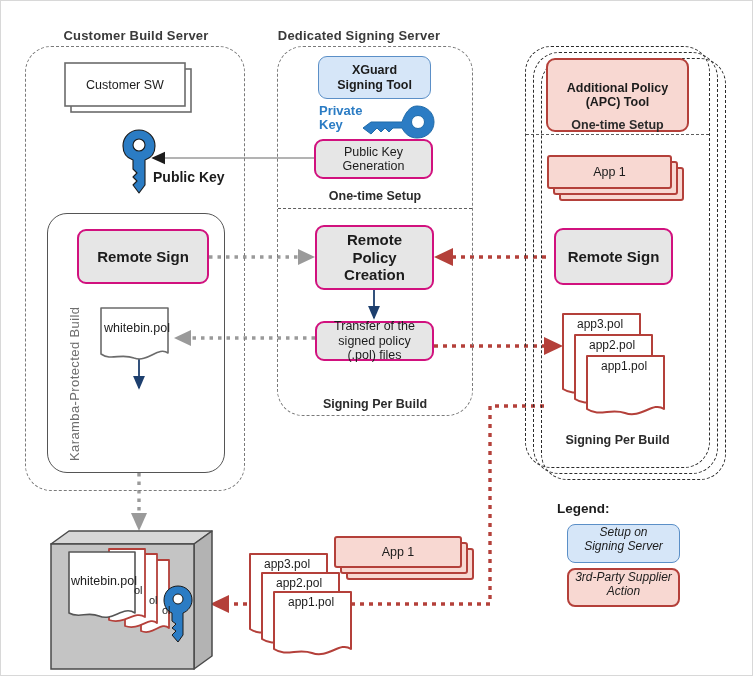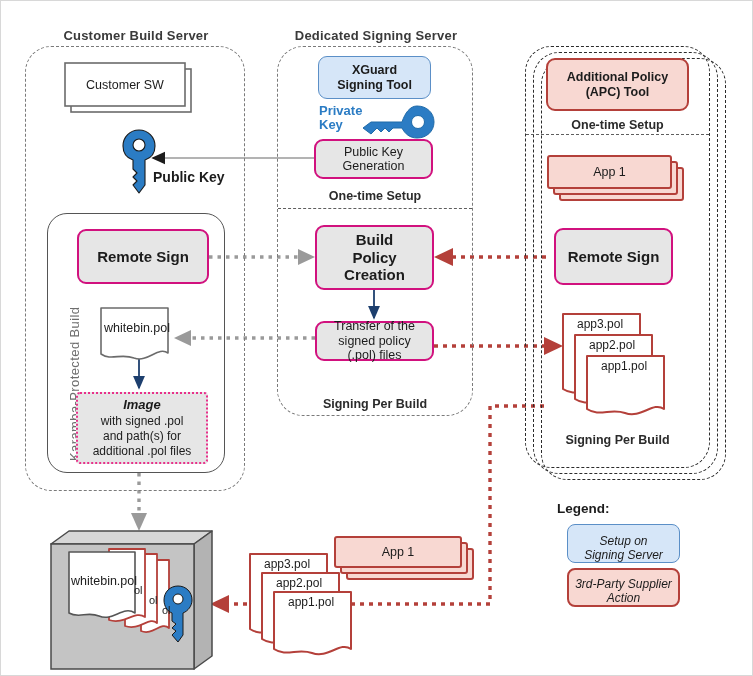--- a/index.html
+++ b/index.html
@@ -106,21 +106,21 @@
     white-space: nowrap;
     letter-spacing: .4px;
   }
 
   
   .legend-title {
     font-size: 13.5px; font-weight: bold; color: #1c1c1c;
   }
   .legend-box {
     border-radius: 8px;
-    display: flex; align-items: flex-end; justify-content: center;
+    display: flex; align-items: flex-start; justify-content: center;
     text-align: center;
     font-style: italic;
     font-size: 12px;
     line-height: 1.18;
     color: #1c1c1c;
   }
   .lg-blue { background:#d6e6f8; border:1.8px solid #5b8fc7; }
   .lg-red  { background:#f8d8d2; border:2px solid #b4403a; }
   .lg-kar  { background:#e6e6e6; border:2.4px solid #d1117e; }
   .device-label {
@@ -263,21 +263,21 @@
                C163,605 166,610 171,612
                L171,620 L175,623 L171,627 L175,630 L171,634 L177,641
                L182,634 L182,612
                C187,610 191,605 191,599
                C191,591 185,585 177,585 Z" fill="#2b7cc4" stroke="#1a1a1a" stroke-width="1" stroke-linejoin="round"></path>
       <circle cx="177" cy="598" r="5" fill="#ffffff" stroke="#1a1a1a" stroke-width="1"></circle>
     </g>
   </svg>
 
   <div class="abs col-title" style="left:25px; top:27px; width:220px;">Customer Build Server</div>
-  <div class="abs col-title" style="left:275px; top:27px; width:200px;">Dedicated Signing Server</div>
+  <div class="abs col-title" style="left:258px; top:27px; width:200px;">Dedicated Signing Server</div>
 
   <div class="abs panel" style="left:24px; top:45px; width:220px; height:445px;"></div>
 
   <div class="abs panel" style="left:276px; top:45px; width:196px; height:370px;"></div>
   <div class="abs hdivider" style="left:277px; top:207px; width:194px; height:0;"></div>
 
   <div class="abs panel" style="left:540px; top:57px; width:185px; height:422px; border-color:#2b2b2b; border-width:1.3px;"></div>
   <div class="abs panel" style="left:532px; top:51px; width:185px; height:422px; border-color:#2b2b2b; border-width:1.3px;"></div>
   <div class="abs panel" style="left:524px; top:45px; width:185px; height:422px; border-color:#2b2b2b; border-width:1.3px;"></div>
   <div class="abs hdivider" style="left:525px; top:133px; width:183px; height:0;"></div>
@@ -286,28 +286,20 @@
   <div class="abs vlabel" style="left:66px; top:460px;">Karamba-Protected Build</div>
 
   <div class="abs rect-label" style="left:64px; top:62px; width:120px; height:43px;">Customer SW</div>
 
   <div class="abs" style="left:152px; top:168px; font-size:14px; font-weight:bold; color:#1c1c1c;">Public Key</div>
 
   <div class="abs node node-karamba bold" style="left:76px; top:228px; width:132px; height:55px;">Remote Sign</div>
 
   <div class="abs doc-text" style="left:103px; top:320px;">whitebin.pol</div>
 
-  <div class="abs img-box" style="left:75px; top:391px; width:132px; height:72px;">
-    <div>
-      <i>Image</i><br>
-      <span>with signed .pol</span><br>
-      <span>and path(s) for</span><br>
-      <span>additional .pol files</span>
-    </div>
-  </div>
 
   <div class="abs node node-blue" style="left:317px; top:55px; width:113px; height:43px;">
     <div>
       <span>XGuard</span><br>
       <span>Signing Tool</span>
     </div>
   </div>
 
   <div class="abs" style="left:318px; top:103px; width:48px; font-size:13px; font-weight:bold; color:#2b7cc4; line-height:1.1; text-align:left;">
     <span>Private</span><br>
@@ -318,37 +310,37 @@
     <div>
       <span>Public Key</span><br>
       <span>Generation</span>
     </div>
   </div>
 
   <div class="abs sect-label" style="left:277px; top:188px; width:194px;">One-time Setup</div>
 
   <div class="abs node node-karamba bold" style="left:314px; top:224px; width:119px; height:65px;">
     <div>
-      <span>Build</span><br>
+      <span>Remote</span><br>
       <span>Policy</span><br>
       <span>Creation</span>
     </div>
   </div>
 
   <div class="abs node node-karamba" style="left:314px; top:320px; width:119px; height:40px;">
     <div>
       <span>Transfer of the</span><br>
       <span>signed policy</span><br>
       <span>(.pol) files</span>
     </div>
   </div>
 
   <div class="abs sect-label" style="left:277px; top:396px; width:194px;">Signing Per Build</div>
 
-  <div class="abs node node-red" style="left:545px; top:57px; width:143px; height:53px;">
+  <div class="abs node node-red" style="left:545px; top:57px; width:143px; height:74px;">
     <div>
       <span>Additional Policy</span><br>
       <span>(APC) Tool</span>
     </div>
   </div>
 
   <div class="abs sect-label" style="left:525px; top:117px; width:183px;">One-time Setup</div>
 
   <div class="abs" style="left:558px; top:166px; width:125px; height:34px; background:#f8d8d2; border:2.2px solid #b4403a; border-radius:3px;"></div>
   <div class="abs" style="left:552px; top:160px; width:125px; height:34px; background:#f8d8d2; border:2.2px solid #b4403a; border-radius:3px;"></div>

